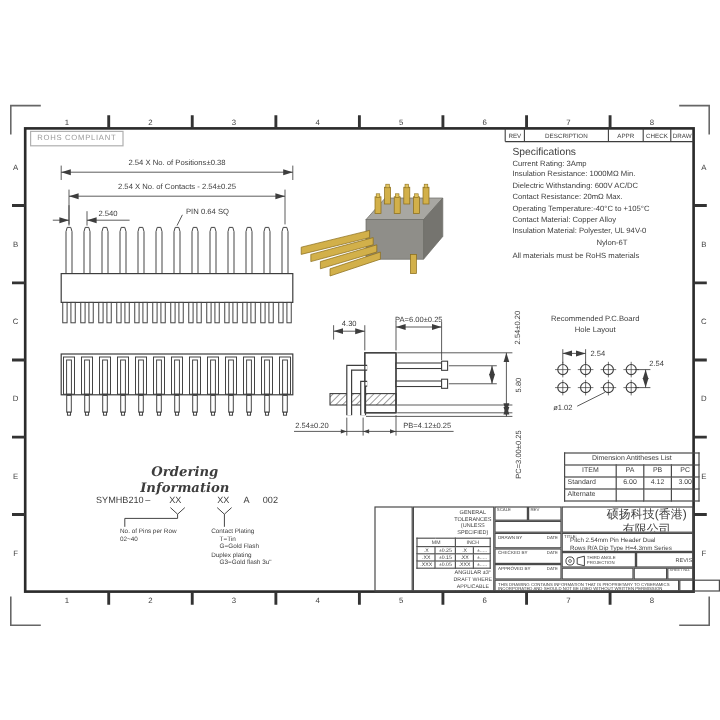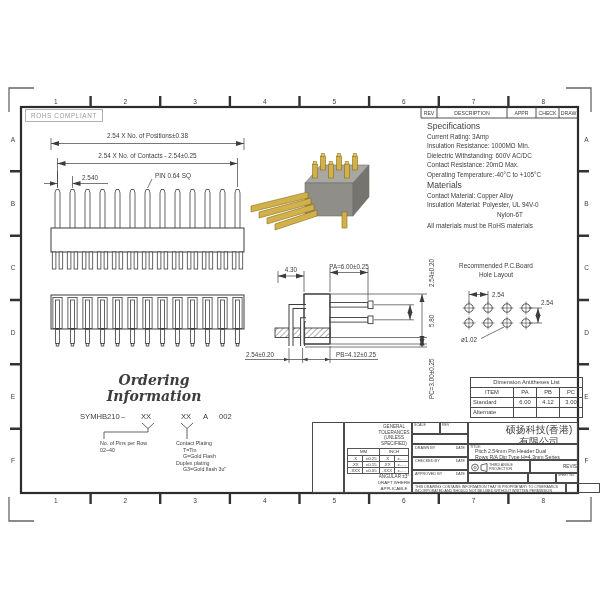--- a/index.html
+++ b/index.html
@@ -12,22 +12,22 @@
   .lbl{font-size:3.8px;line-height:4.6px;color:#3d3d3d;}
   .ctr{text-align:center;padding-left:32px;}
   #rohs{left:25px;top:109px;border:1.2px solid #b0b0b0;color:#9a9a9a;
         font-size:6.4px;padding:2px 5px;letter-spacing:.6px;background:#fff;}
   #specs{left:427px;top:120px;width:152px;font-size:6.4px;line-height:9.4px;}
   #specs .h{font-size:8.6px;line-height:12px;}
   #specs .indent{padding-left:70px;}
   #ant{left:470px;top:377px;}
   #ant table{border-collapse:collapse;font-size:5.8px;line-height:7px;}
   #ant td{border:0.8px solid #4a4a4a;padding:1px 2px;height:7px;}
-  #ordering-title{left:94px;top:372px;width:120px;text-align:center;
-       font-family:"DejaVu Serif",serif;font-style:italic;font-weight:bold;font-size:14px;}
+  #ordering-title{left:94px;top:387px;width:120px;text-align:center;
+       font-family:"DejaVu Serif",serif;font-style:italic;font-weight:bold;font-size:11px;}
   .code{font-size:7.6px;top:412px;}
   .note{font-size:5.3px;line-height:6.6px;}
   .note .ind{padding-left:7px;}
   #toltable{border-collapse:collapse;font-size:4.3px;line-height:5.2px;}
   #toltable td{border:0.6px solid #555;padding:0 1px;text-align:center;}
   .qglyph{font-size:8px;line-height:9px;}
   .qnote{font-size:4px;vertical-align:2px;}
   .datecell{display:flex;justify-content:space-between;padding:1px 2px;}
 </style>
 </head>
@@ -328,21 +328,20 @@
 
 <div id="rohs" class="abs">ROHS COMPLIANT</div>
 
 <div id="specs" class="abs">
   <div class="h">Specifications</div>
   <div>Current Rating:  3Amp</div>
   <div>Insulation Resistance: 1000MΩ Min.</div>
   <div>Dielectric Withstanding:  600V AC/DC</div>
   <div>Contact Resistance:  20mΩ Max.</div>
   <div>Operating Temperature:-40°C to +105°C</div>
-  <div class="h">Materials</div>
   <div>Contact Material: Copper Alloy</div>
   <div>Insulation Material: Polyester, UL 94V-0</div>
   <div class="indent">Nylon-6T</div>
   <div style="margin-top:2px">All materials must be RoHS materials</div>
 </div>
 
 <div id="ant" class="abs">
   <table>
     <tbody>
           <tr>

